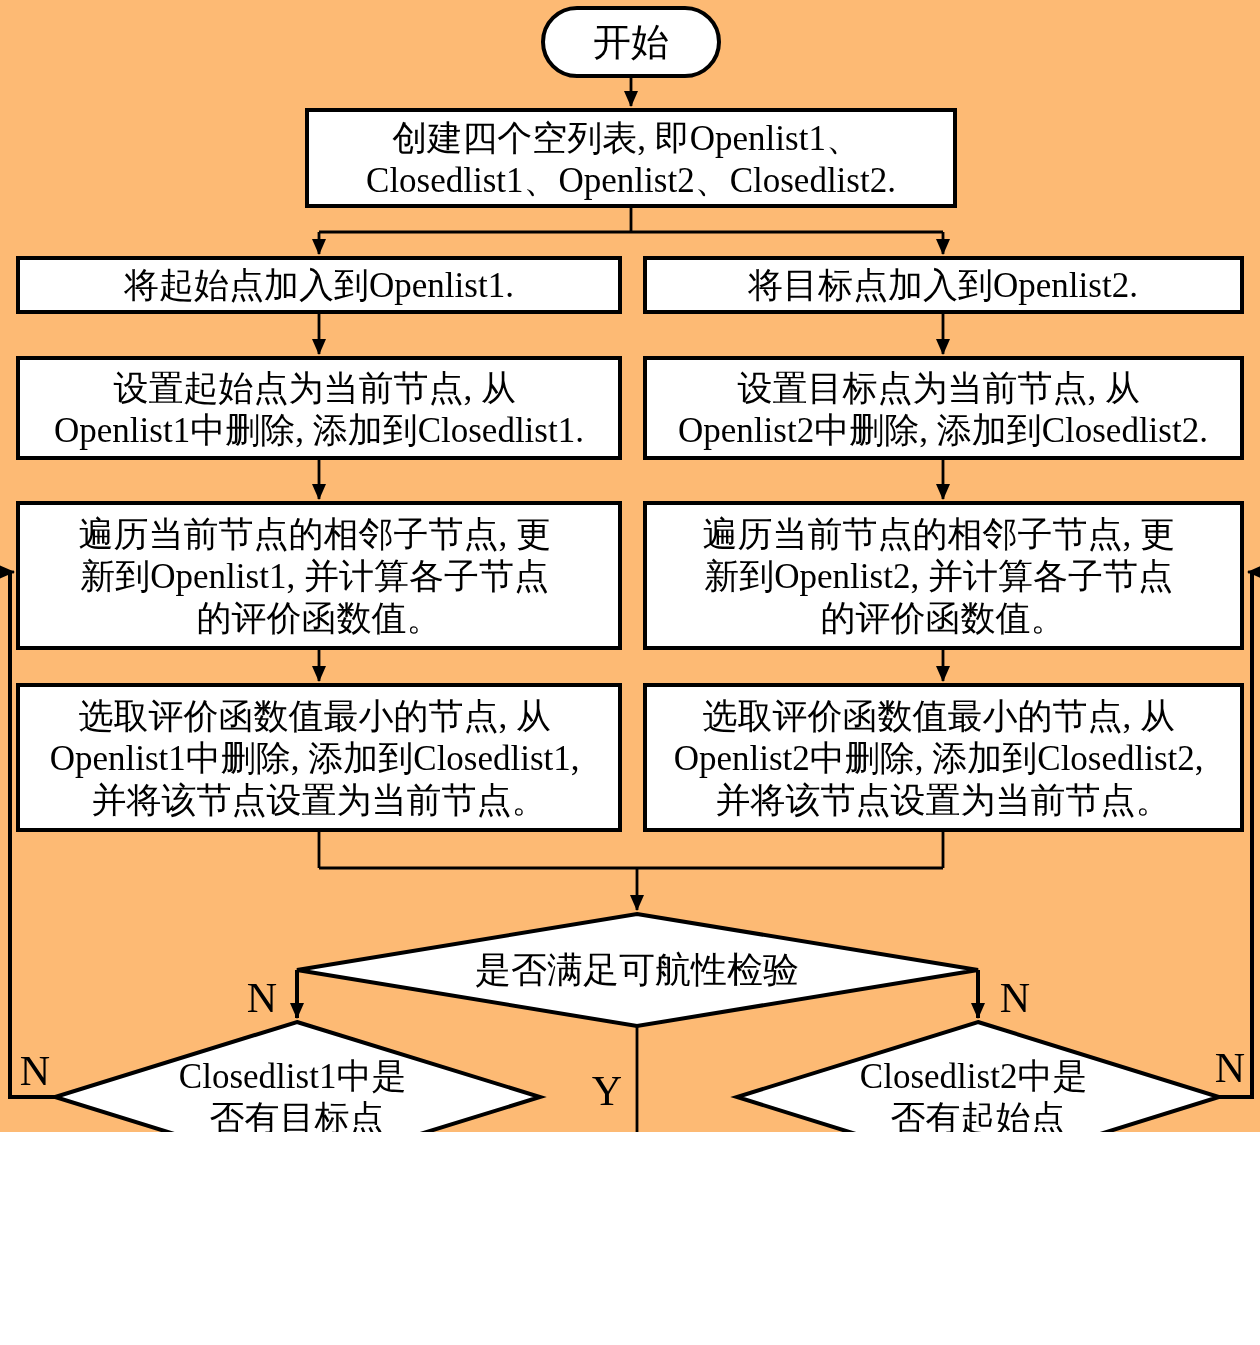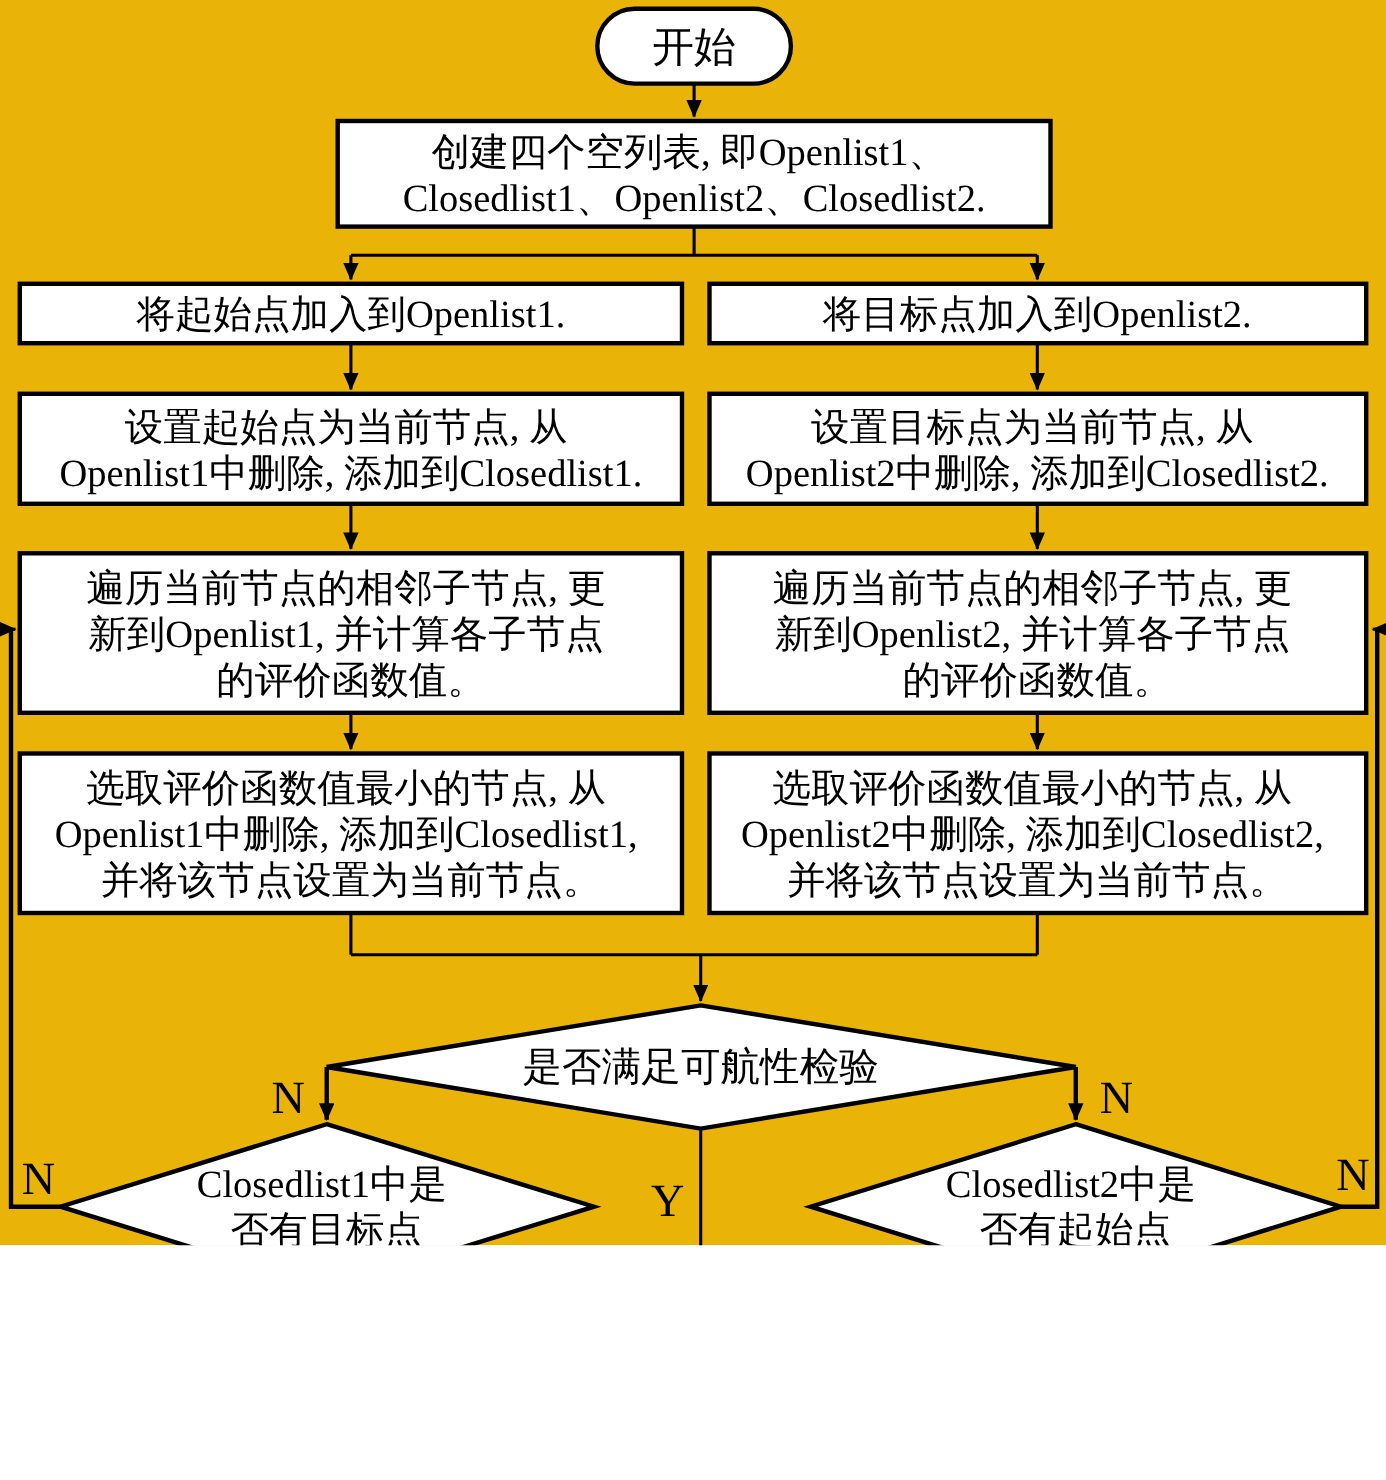--- a/index.html
+++ b/index.html
@@ -4,21 +4,21 @@
 <style>
   html, body {
     margin: 0;
     padding: 0;
     background: #ffffff;
   }
   .stage {
     width: 1260px;
     height: 1132px;
     position: relative;
-    background: #eab308;
+    background: #fdba74;
     font-family: "Liberation Serif", serif;
   }
   svg { display: block; }
   .shape {
     fill: #ffffff;
     stroke: #000000;
     stroke-width: 4;
   }
   .edge {
     fill: none;

